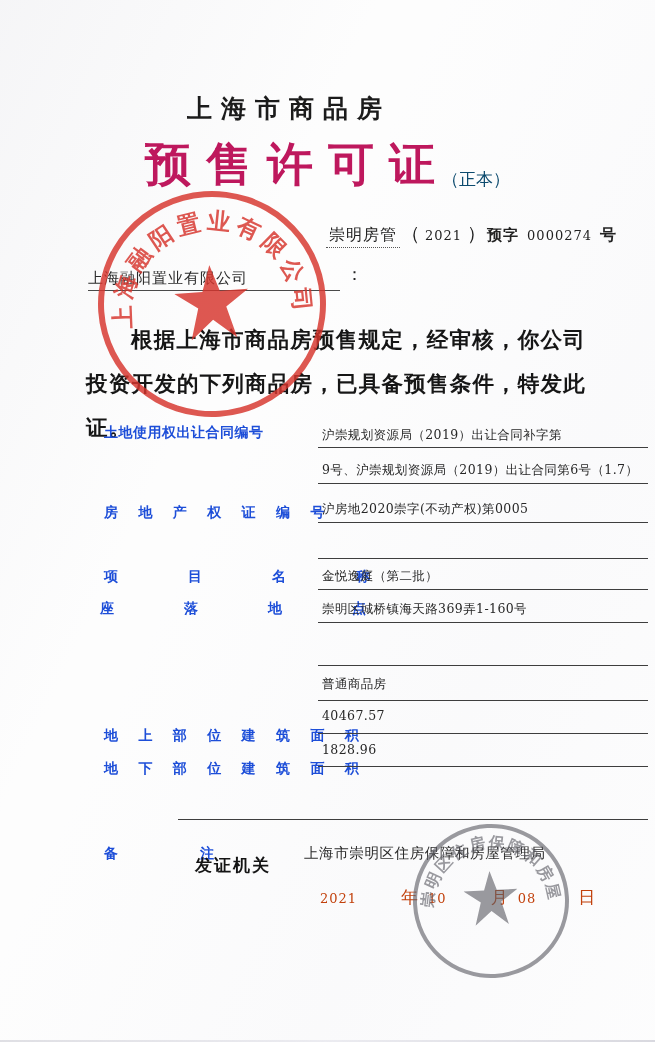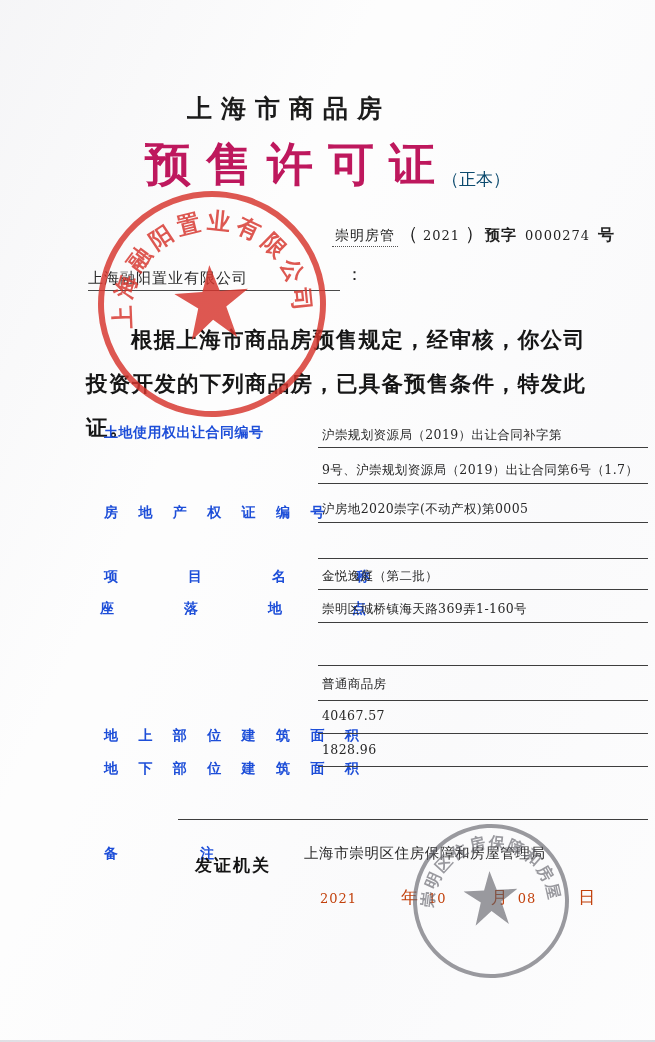--- a/index.html
+++ b/index.html
@@ -85,25 +85,24 @@
     position: absolute;
     left: 326px;
     top: 221px;
     width: 300px;
     white-space: nowrap;
     font-family: "DejaVu Serif", "Liberation Serif", serif;
     color: #222;
   }
   .cert-issuer {
     display: inline-block;
-    font-size: 14px;
+    font-size: 16px;
     border-bottom: 1px dotted #555;
     padding: 0 3px 1px 3px;
     letter-spacing: 1px;
-    margin-left: 6px;
   }
   .cert-paren {
     font-size: 19px;
     margin: 0 1px;
   }
   .cert-year {
     font-size: 13px;
     letter-spacing: 1px;
     padding: 0 4px;
   }

